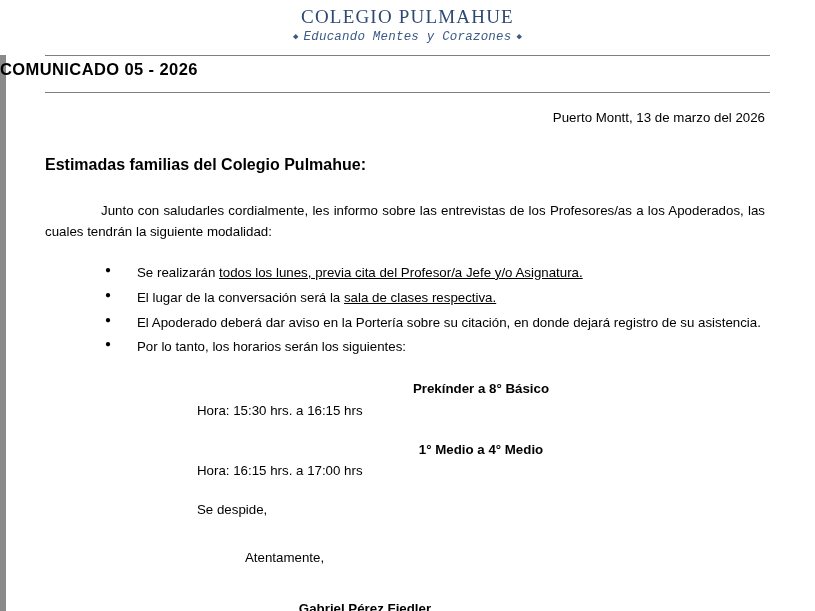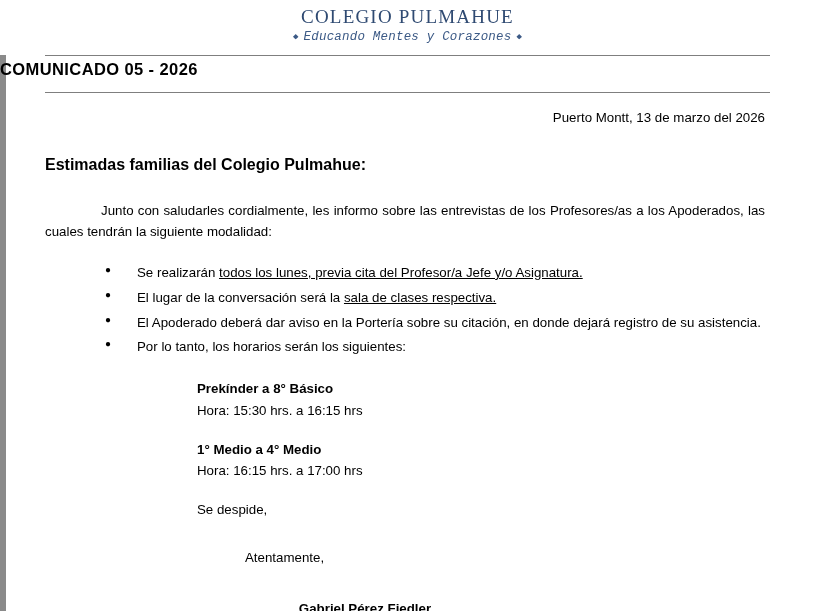--- a/index.html
+++ b/index.html
@@ -132,20 +132,21 @@
   .u-plain {
     text-decoration: underline;
   }
   .schedule {
     padding-left: 152px;
     margin-top: 22px;
   }
   .sched-head {
     font-weight: bold;
     margin-bottom: 2px;
+    text-align: center;
   }
   .sched-line {
     margin-bottom: 20px;
   }
   .farewell {
     padding-left: 152px;
     margin-top: 6px;
   }
   .regards {
     padding-left: 200px;

